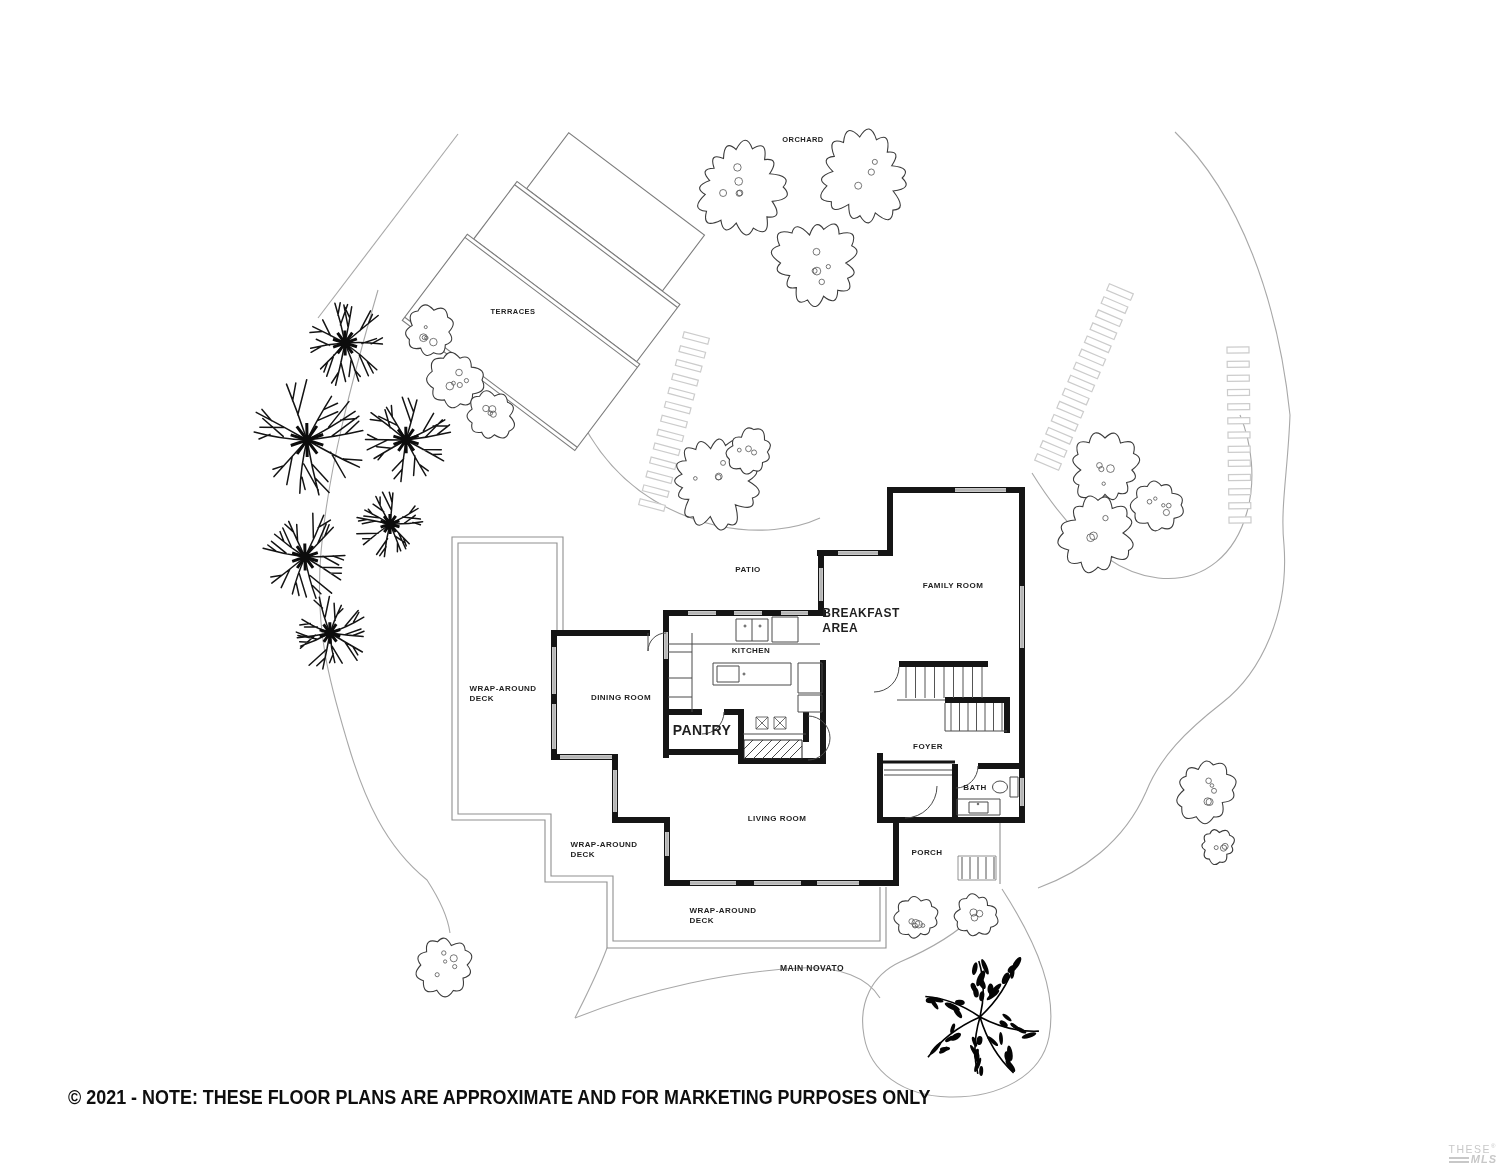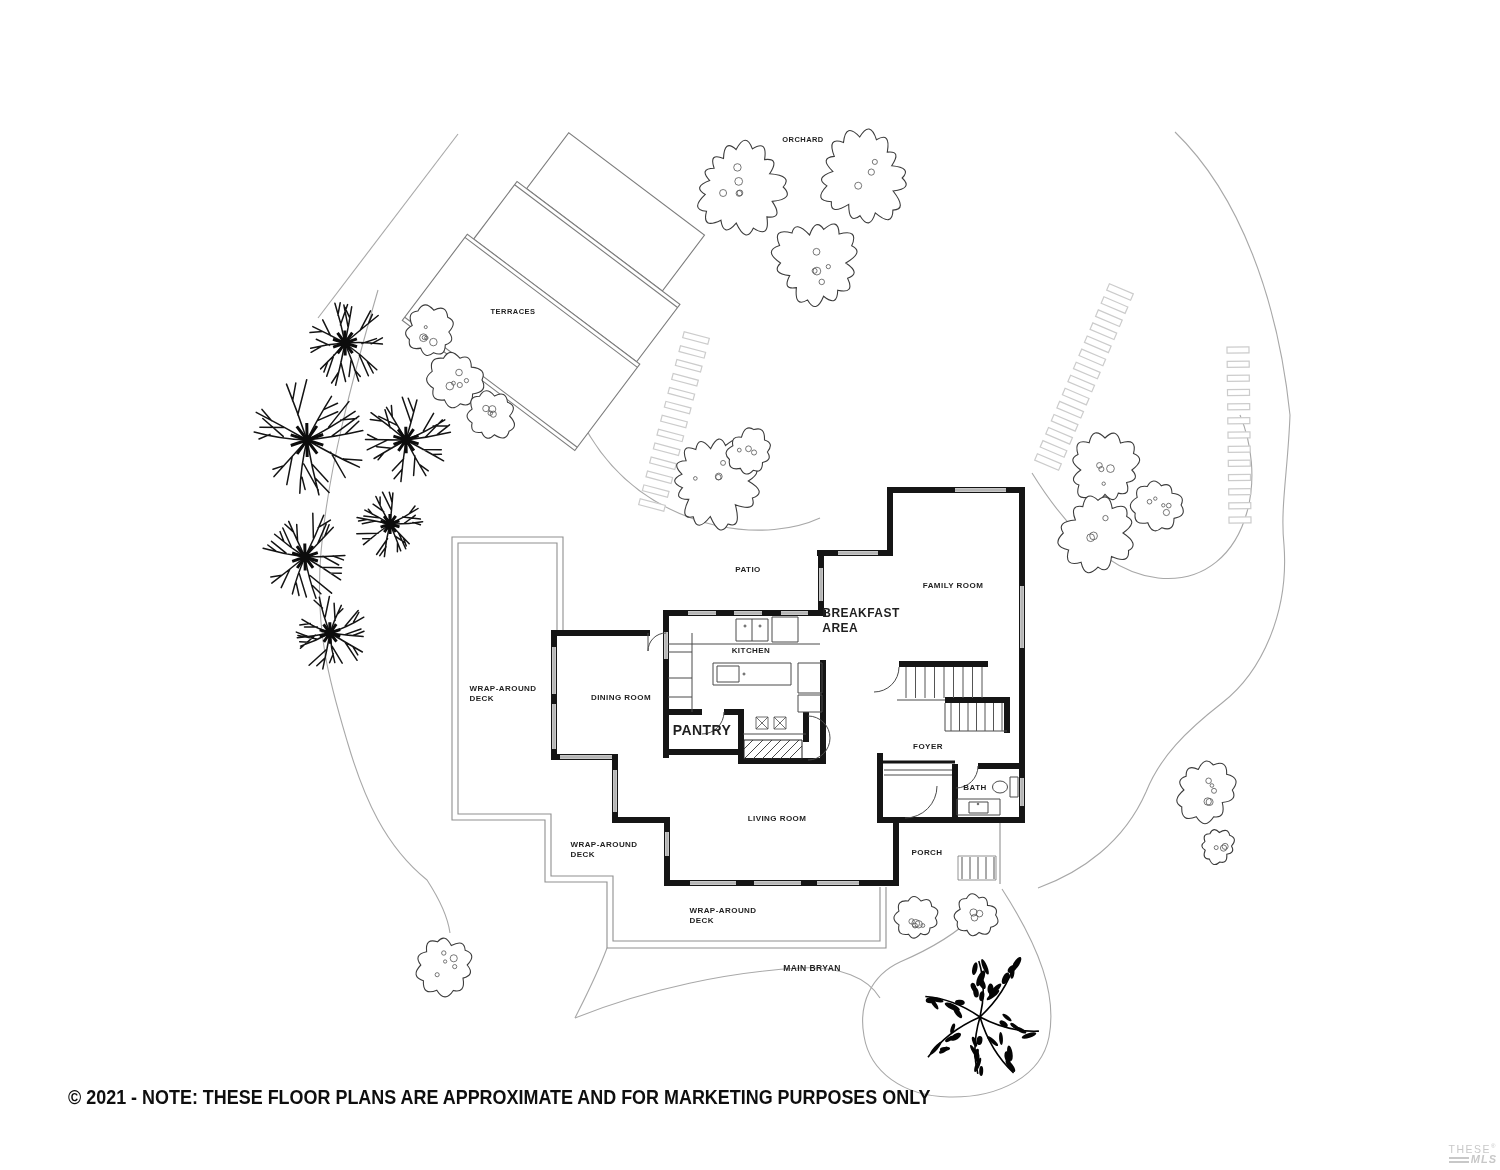--- a/index.html
+++ b/index.html
@@ -366,21 +366,21 @@
       <div class="plan-label" style="left: 607px; top: 698px; font-size: 8px; padding-left: 28px;">DINING ROOM</div>
       <div class="plan-label" style="left: 702px; top: 731px; font-size: 14px;">PANTRY</div>
       <div class="plan-label" style="left: 928px; top: 747px; font-size: 8px;">FOYER</div>
       <div class="plan-label" style="left: 975px; top: 788px; font-size: 8px;">BATH</div>
       <div class="plan-label" style="left: 777px; top: 819px; font-size: 8px;">LIVING ROOM</div>
       <div class="plan-label" style="left: 604px; top: 850px; font-size: 8px;">WRAP-AROUND
 DECK</div>
       <div class="plan-label" style="left: 927px; top: 853px; font-size: 8px;">PORCH</div>
       <div class="plan-label" style="left: 723px; top: 916px; font-size: 8px;">WRAP-AROUND
 DECK</div>
-      <div class="plan-label" style="left: 812px; top: 968px; font-size: 8.5px;">MAIN BRYAN</div>
+      <div class="plan-label" style="left: 812px; top: 968px; font-size: 8.5px;">MAIN NOVATO</div>
     </div>
 
   <div class="note">© 2021 - NOTE: THESE FLOOR PLANS ARE APPROXIMATE AND FOR MARKETING PURPOSES ONLY</div>
 
   <div class="wm">
     <div class="wm1"><span>THESE</span><span class="reg">®</span></div>
     <div class="wm2"><span class="wm-bar"></span><span>MLS</span></div>
   </div>
 </div>
 

